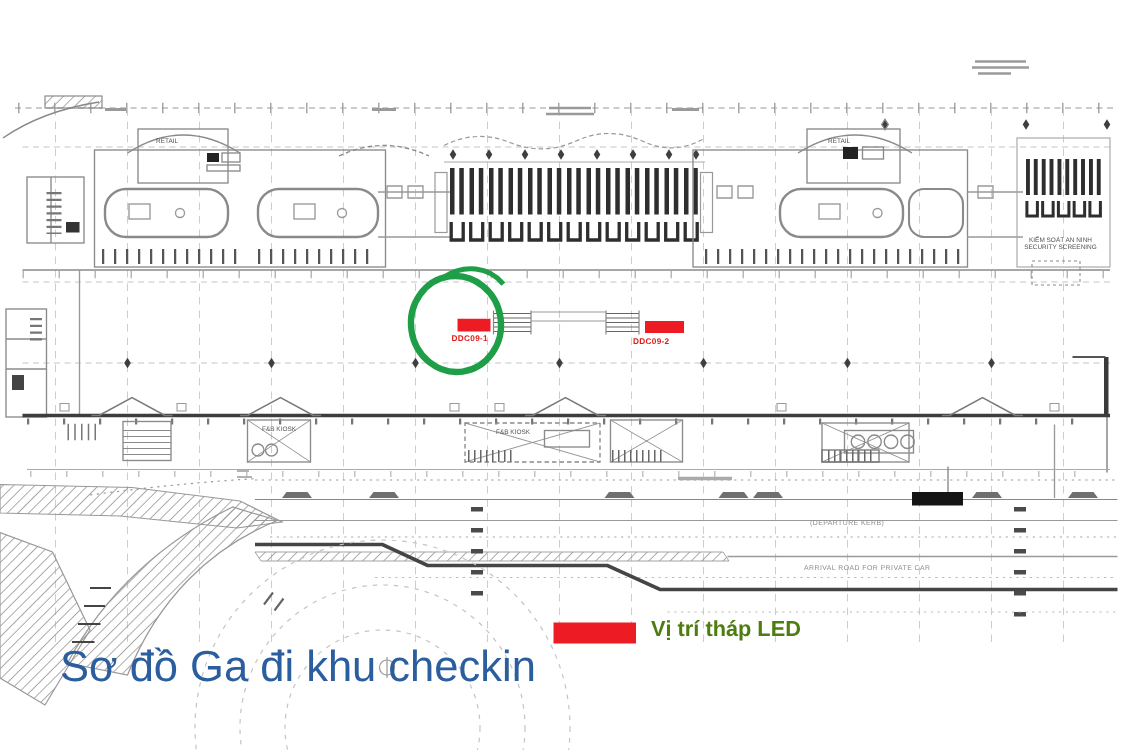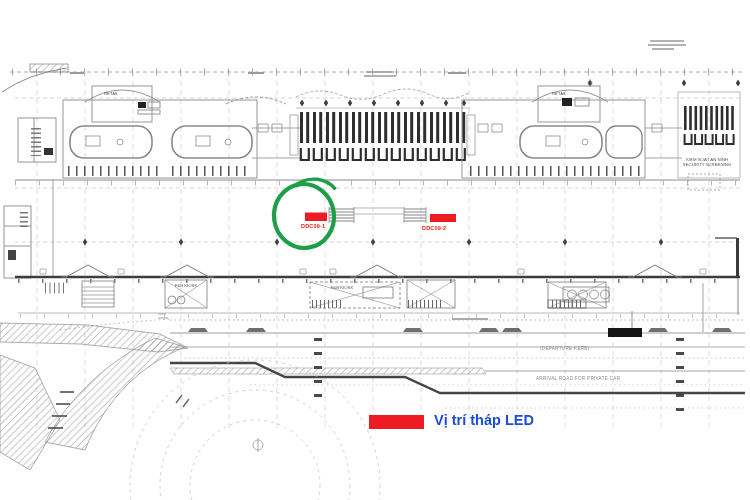--- a/index.html
+++ b/index.html
@@ -4,21 +4,21 @@
 <style>
   html,body{margin:0;padding:0;background:#fff;}
   #screen{position:relative;width:750px;height:500px;background:#ffffff;overflow:hidden;
           font-family:"Liberation Sans", sans-serif;}
   #plan-svg{position:absolute;left:0;top:0;}
   .abs{position:absolute;}
   .marker-label{color:#e02018;font-size:5.5px;font-weight:bold;letter-spacing:.2px;white-space:nowrap;}
   .ann{color:#555;font-size:4.3px;text-align:center;line-height:1.25;white-space:nowrap;}
   .road-label{color:#8b8b8b;font-size:4.6px;letter-spacing:.3px;white-space:nowrap;}
   #legend-swatch{left:369px;top:415px;width:55px;height:14px;background:#ed1c24;}
-  #legend-label{left:434px;top:412px;font-size:14.5px;font-weight:bold;color:#1d4ed8;white-space:nowrap;}
+  #legend-label{left:434px;top:412px;font-size:14.5px;font-weight:bold;color:#4d7c0f;white-space:nowrap;}
   #page-title{left:40px;top:429px;font-size:29px;color:#2b5e9e;white-space:nowrap;}
 </style>
 </head>
 <body>
 
 <div id="screen">
 
   <svg id="plan-svg" width="750" height="500" viewBox="0 0 750 500">
     <defs>
       <pattern id="hatch" width="5" height="5" patternUnits="userSpaceOnUse" patternTransform="rotate(45)">
@@ -271,14 +271,15 @@
   <div class="abs ann" style="left:552px;top:91px;">RETAIL</div>
   <div class="abs ann" style="left:170px;top:283px;width:32px;">F&amp;B KIOSK</div>
   <div class="abs ann" style="left:326px;top:285px;width:32px;">F&amp;B KIOSK</div>
 
   <div class="abs road-label" style="left:540px;top:346px;">(DEPARTURE KERB)</div>
   <div class="abs road-label" style="left:536px;top:376px;">ARRIVAL ROAD FOR PRIVATE CAR</div>
 
   <div class="abs" id="legend-swatch"></div>
   <div class="abs" id="legend-label">Vị trí tháp LED</div>
 
+  <div class="abs" id="page-title">Sơ đồ Ga đi khu checkin</div>
 
 </div>
 
 </body></html>

